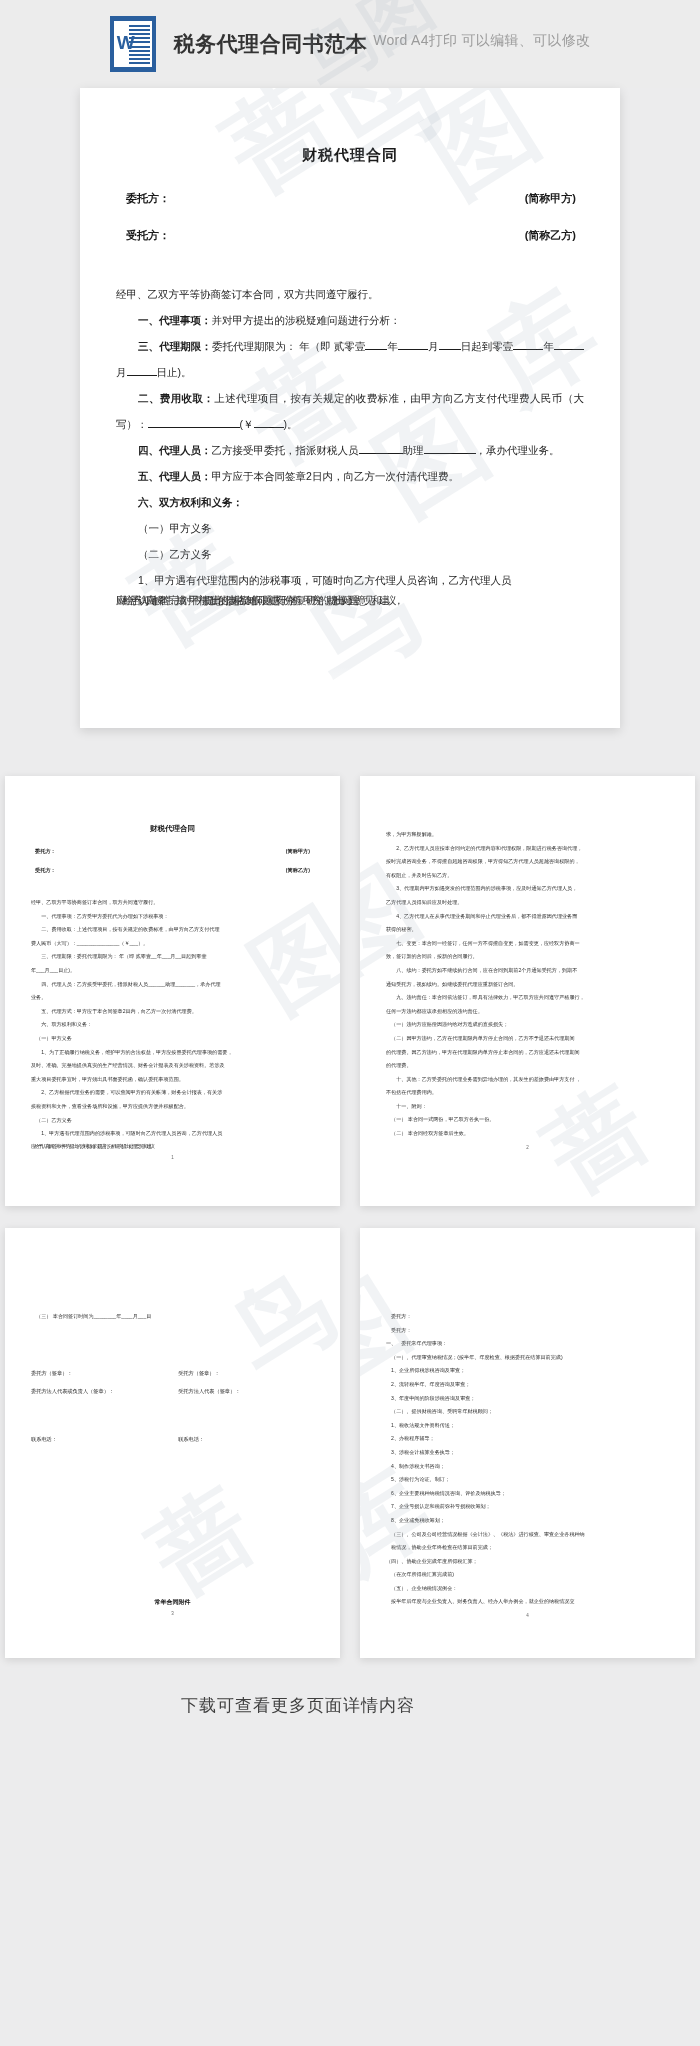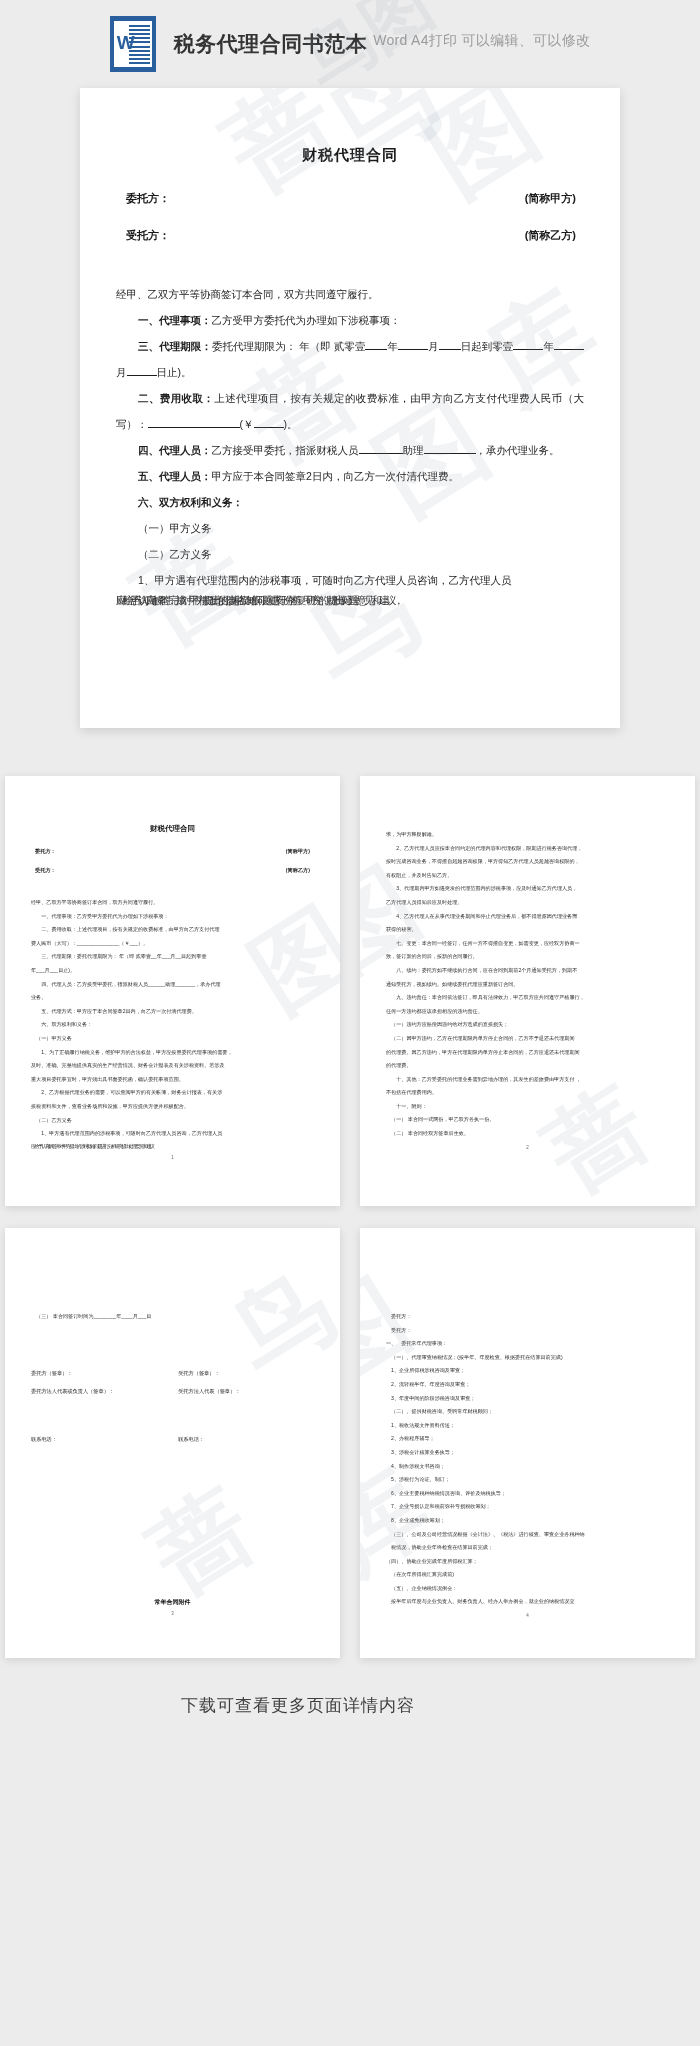--- a/index.html
+++ b/index.html
@@ -254,21 +254,21 @@
       <div class="party-row">
         <span>受托方：</span>
         <span class="right">(简称乙方)</span>
       </div>
 
       <div style="height:16px"></div>
 
       <div class="para">经甲、乙双方平等协商签订本合同，双方共同遵守履行。</div>
 
       <div class="para indent">
-        <b>一、</b><b>代理事项：</b><span>乙方受甲方委托代为办理如下涉税事项：</span>
+        <b>一、</b><b>代理事项：</b><span>并对甲方提出的涉税疑难问题进行分析：</span>
       </div>
 
       <div class="para indent">
         <b>三、</b><b>代理期限：</b><span>委托代理期限为： 年（即 贰零壹</span><span class="ul w4"></span><span>年</span><span class="ul w3"></span><span>月</span><span class="ul w4"></span><span>日起到零壹</span><span class="ul w3"></span><span>年</span><span class="ul w3"></span><span>月</span><span class="ul w3"></span><span>日止)。</span>
       </div>
 
       <div class="para indent">
         <b>二、</b><b>费用收取：</b><span>上述代理项目，按有关规定的收费标准，由甲方向乙方支付代理费人民币（大写）：</span><span class="ul w1"></span><span>(￥</span><span class="ul w3"></span><span>)。</span>
       </div>
 

